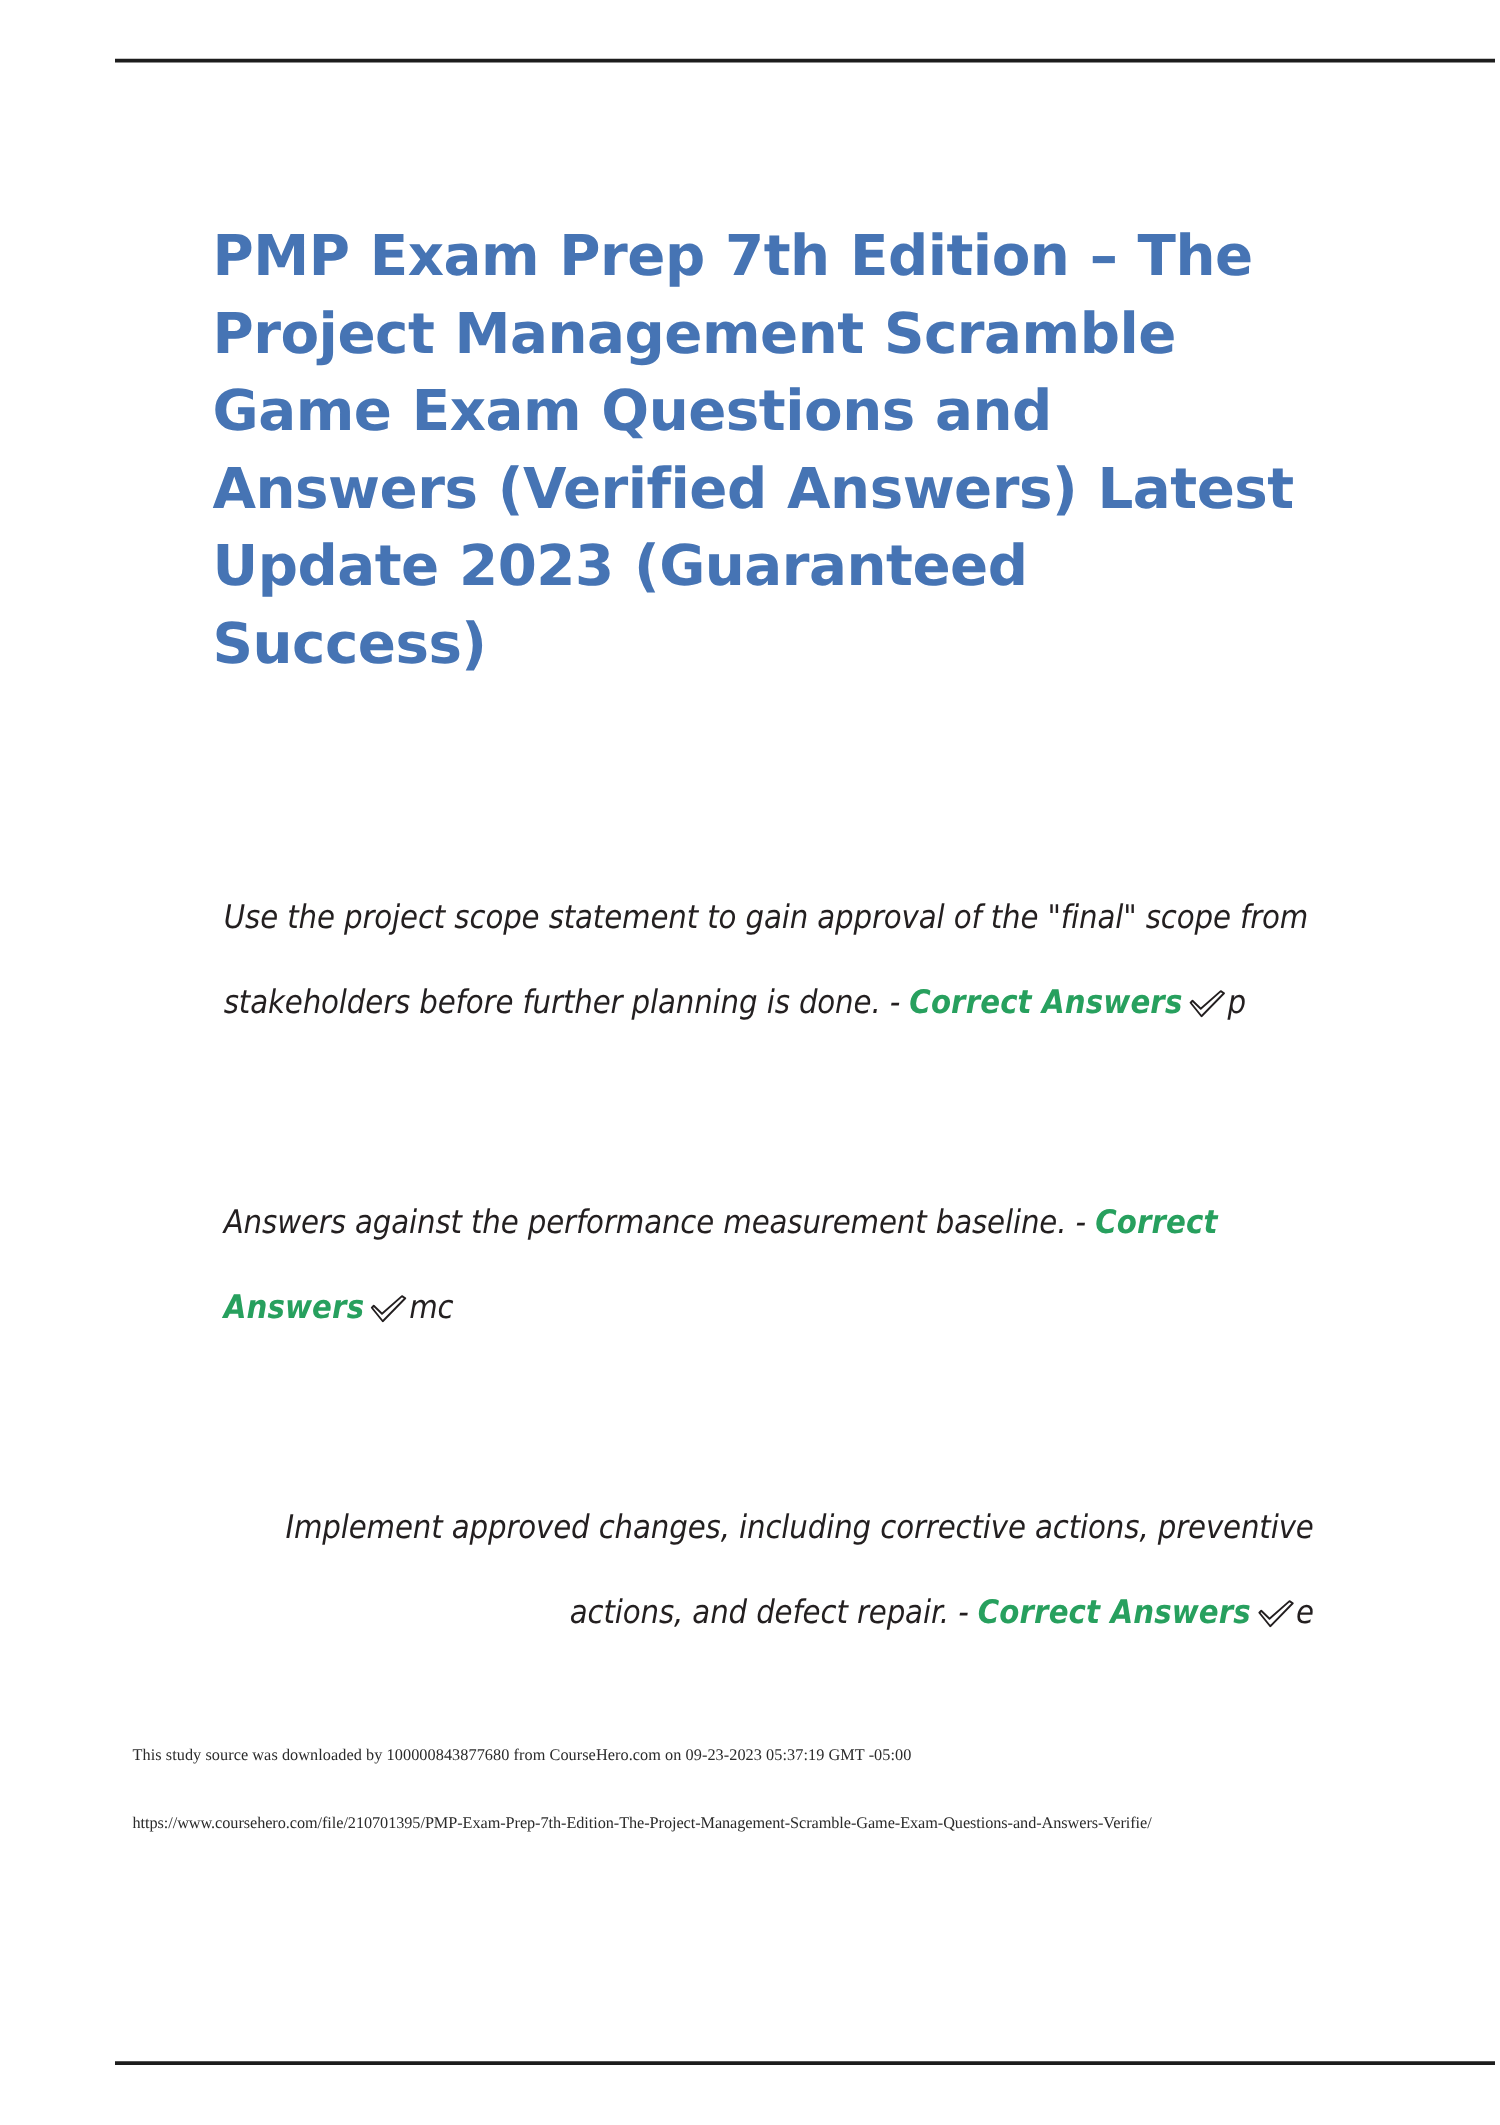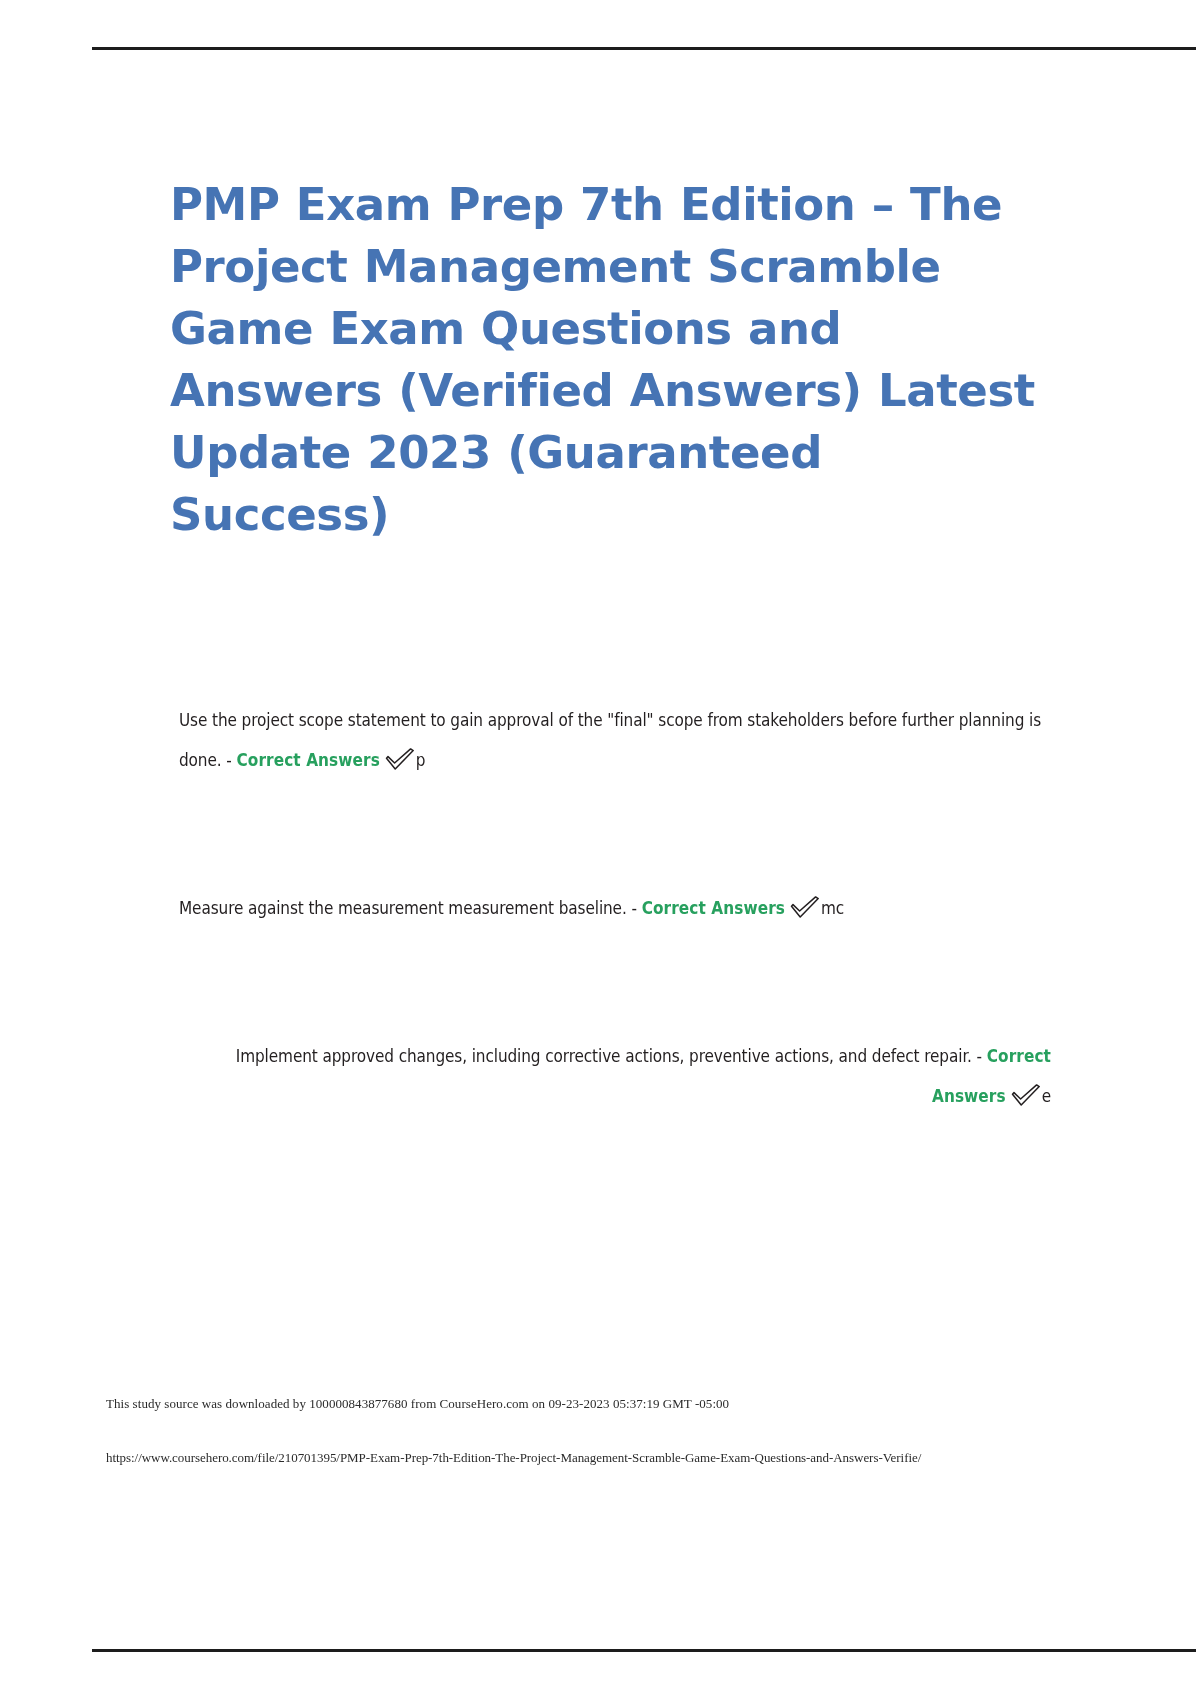--- a/index.html
+++ b/index.html
@@ -54,25 +54,26 @@
   
   .body-block {
     position: absolute;
     left: 135px;
     top: 700px;
     width: 872px;
   }
   .qa-item {
     margin: 0 0 108px 0;
     font-family: "DejaVu Sans Condensed", "Liberation Sans Narrow", "Liberation Sans", sans-serif;
-    font-size: 17px;
-    line-height: 40px;
+    font-size: 26px;
+    line-height: 68px;
     color: #231f20;
     font-stretch: condensed;
     letter-spacing: -0.1px;
+    font-style: italic;
   }
   .qa-item:last-child { margin-bottom: 0; text-align: right; }
 
   .answer-label {
     color: #27a05e;
     font-weight: 700;
     letter-spacing: 0.1px;
   }
 
   
@@ -123,21 +124,21 @@
   <div class="body-block">
 
     <p class="qa-item">
       <span>Use the project scope statement to gain approval of the "final" scope from stakeholders before further planning is done. - </span><span class="answer-label">Correct Answers</span><span class="check-glyph"><svg viewBox="0 0 30 22" xmlns="http://www.w3.org/2000/svg">
             <path d="M1.5 10.2 L3.0 8.6 L9.6 15.0 L25.6 0.9 L28.2 2.6 L10.2 21.0 Z" fill="#ffffff" stroke="#231f20" stroke-width="1.5" stroke-linejoin="round"></path>
           </svg></span><span>p</span>
     </p>
 
 
     <p class="qa-item">
-      <span>Measure against the measurement measurement baseline. - </span><span class="answer-label">Correct Answers</span><span class="check-glyph"><svg viewBox="0 0 30 22" xmlns="http://www.w3.org/2000/svg">
+      <span>Answers against the performance measurement baseline. - </span><span class="answer-label">Correct Answers</span><span class="check-glyph"><svg viewBox="0 0 30 22" xmlns="http://www.w3.org/2000/svg">
             <path d="M1.5 10.2 L3.0 8.6 L9.6 15.0 L25.6 0.9 L28.2 2.6 L10.2 21.0 Z" fill="#ffffff" stroke="#231f20" stroke-width="1.5" stroke-linejoin="round"></path>
           </svg></span><span>mc</span>
     </p>
 
     <p class="qa-item">
       <span>Implement approved changes, including corrective actions, preventive actions, and defect repair. - </span><span class="answer-label">Correct Answers</span><span class="check-glyph"><svg viewBox="0 0 30 22" xmlns="http://www.w3.org/2000/svg">
             <path d="M1.5 10.2 L3.0 8.6 L9.6 15.0 L25.6 0.9 L28.2 2.6 L10.2 21.0 Z" fill="#ffffff" stroke="#231f20" stroke-width="1.5" stroke-linejoin="round"></path>
           </svg></span><span>e</span>
     </p>
 

